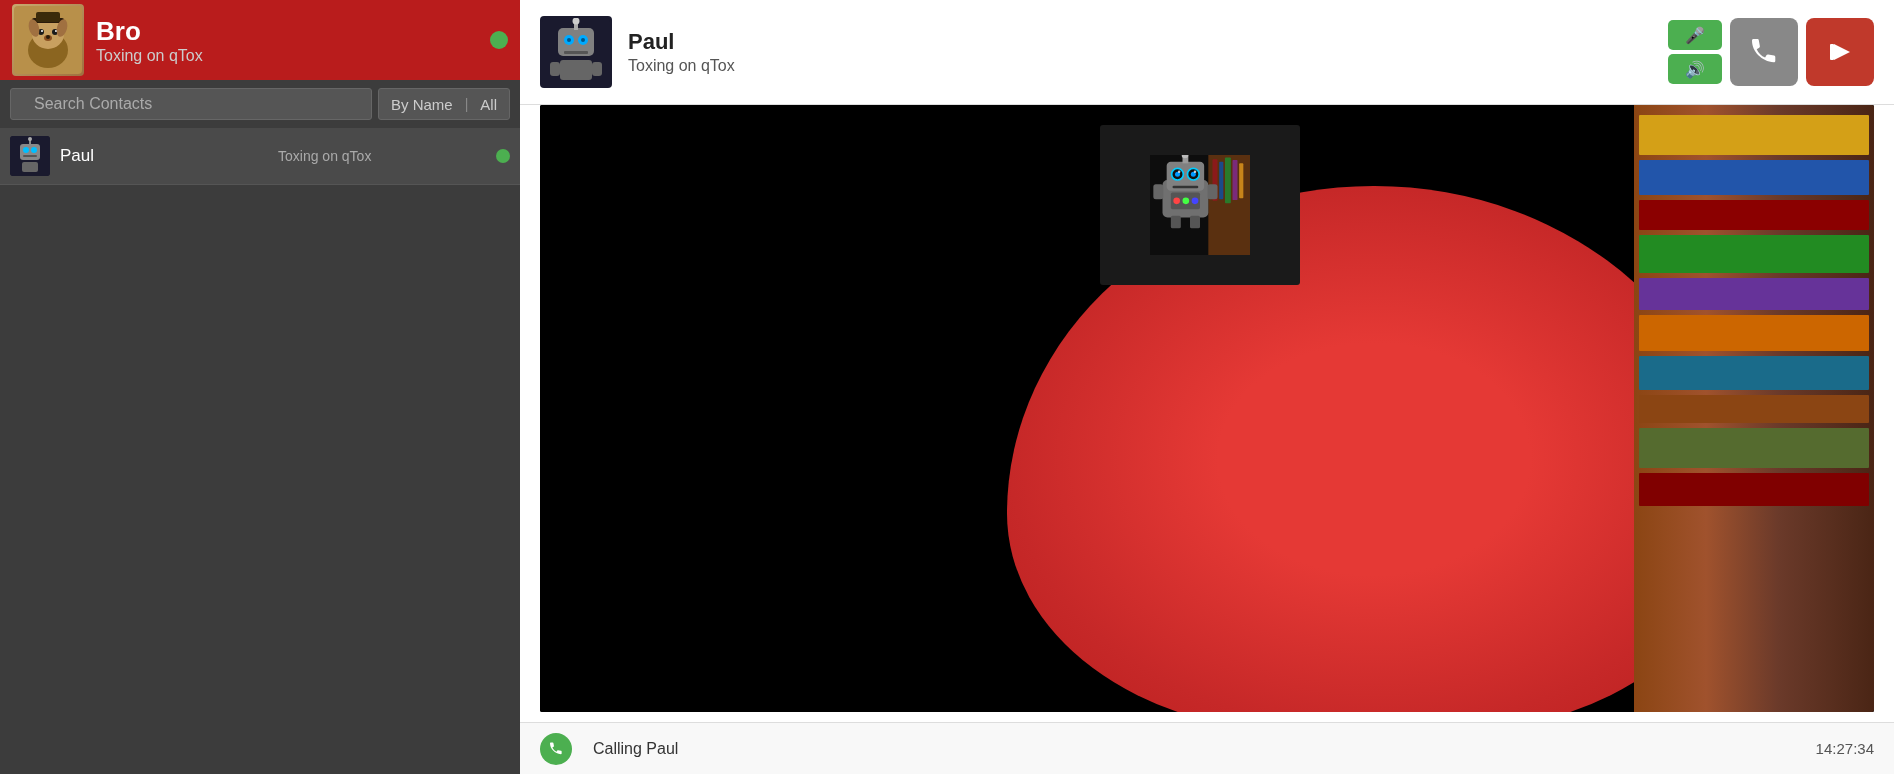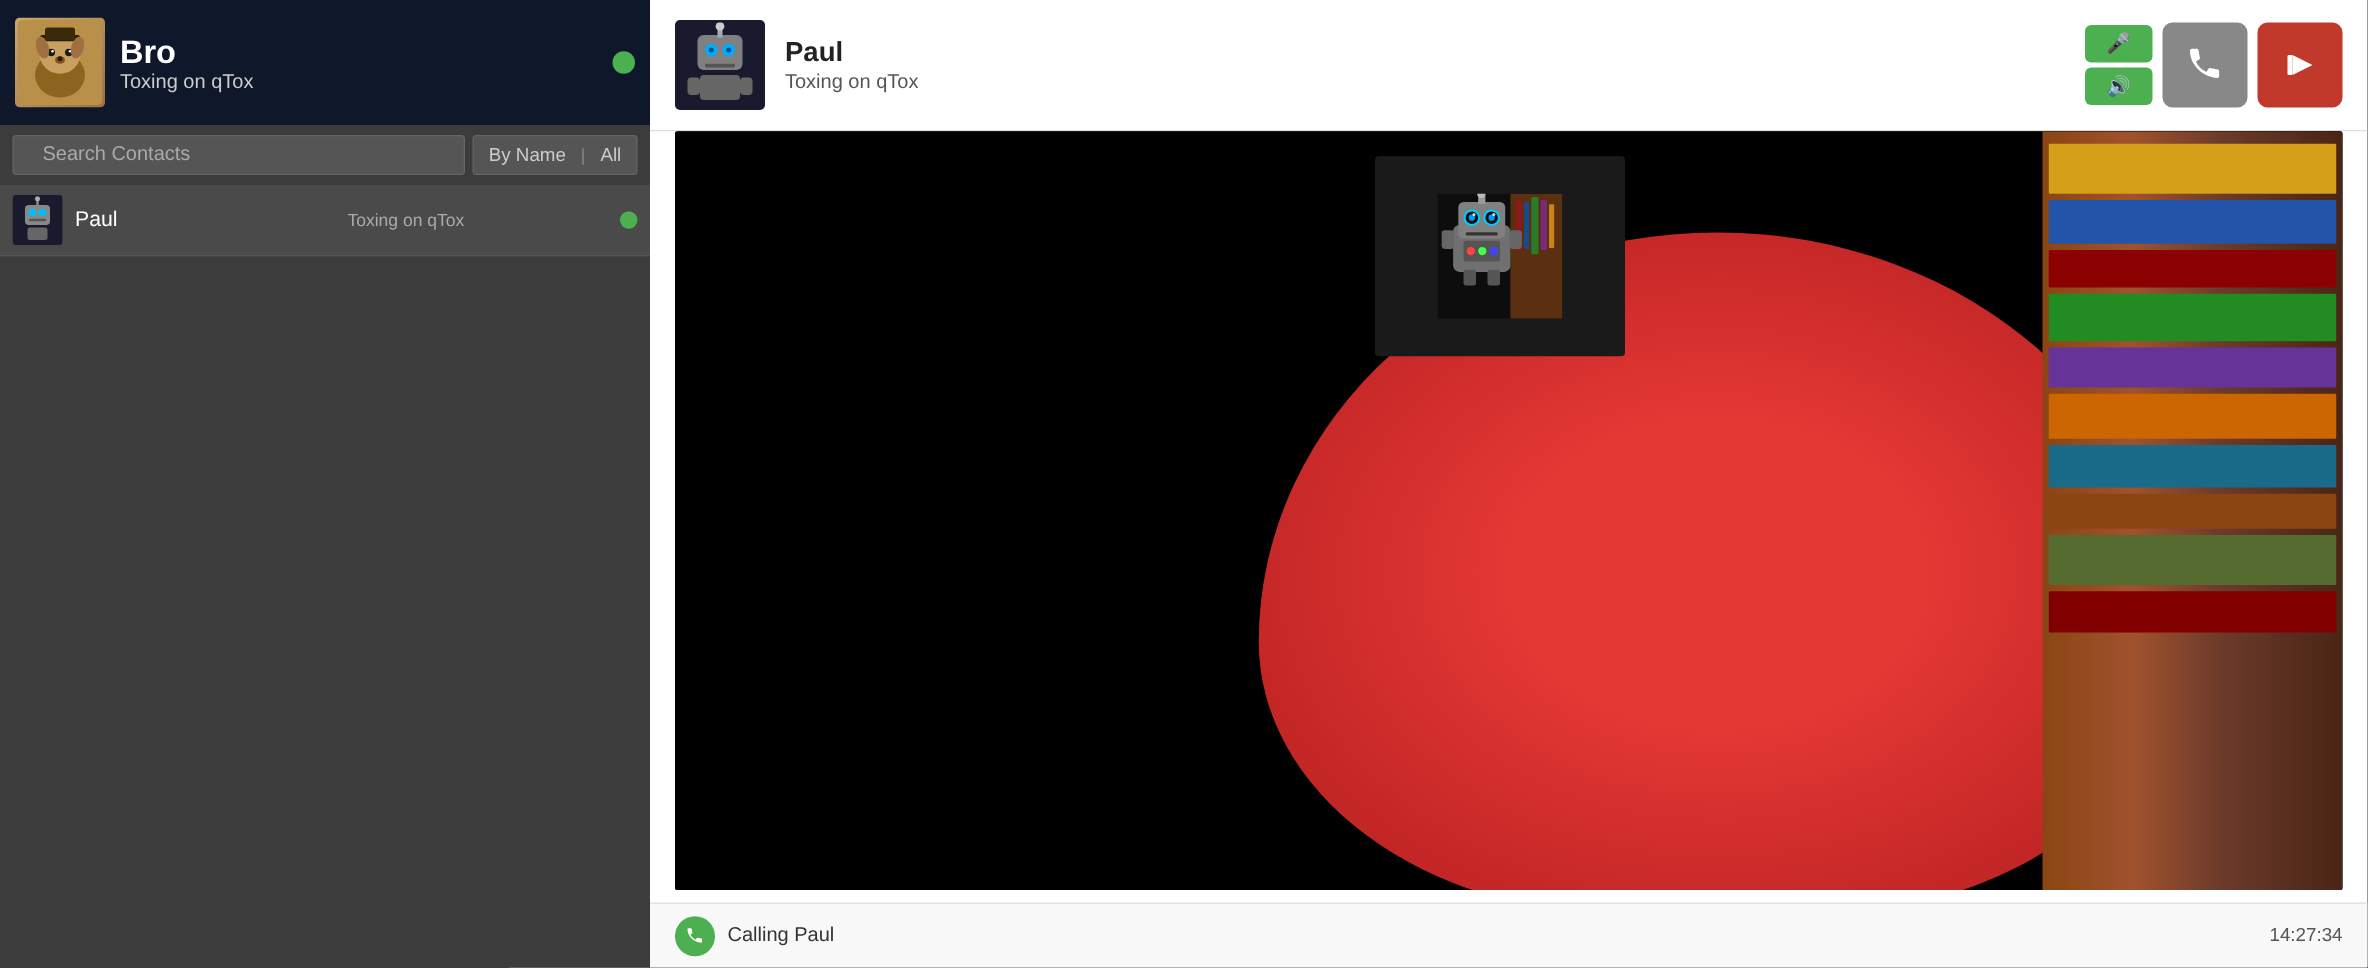--- a/index.html
+++ b/index.html
@@ -18,22 +18,22 @@
       min-width: 520px;
       background: #3c3c3c;
       display: flex;
       flex-direction: column;
       height: 774px;
     }
 
     .profile-header {
       display: flex;
       align-items: center;
-      padding: 14px 12px;
-      background: #0f172a;
+      padding: 4px 12px;
+      background: #b91c1c;
       gap: 12px;
     }
 
     .profile-avatar {
       width: 72px;
       height: 72px;
       border-radius: 4px;
       background: #8b7355;
       overflow: hidden;
       flex-shrink: 0;
@@ -316,21 +316,21 @@
       justify-content: center;
     }
 
     
     .call-bottom {
       display: flex;
       align-items: center;
       padding: 8px 20px;
       background: #f8f8f8;
       border-top: 1px solid #ddd;
-      gap: 10px;
+      gap: 21px;
       height: 52px;
     }
 
     .call-bottom-icon {
       width: 32px;
       height: 32px;
       border-radius: 50%;
       background: #4caf50;
       display: flex;
       align-items: center;

